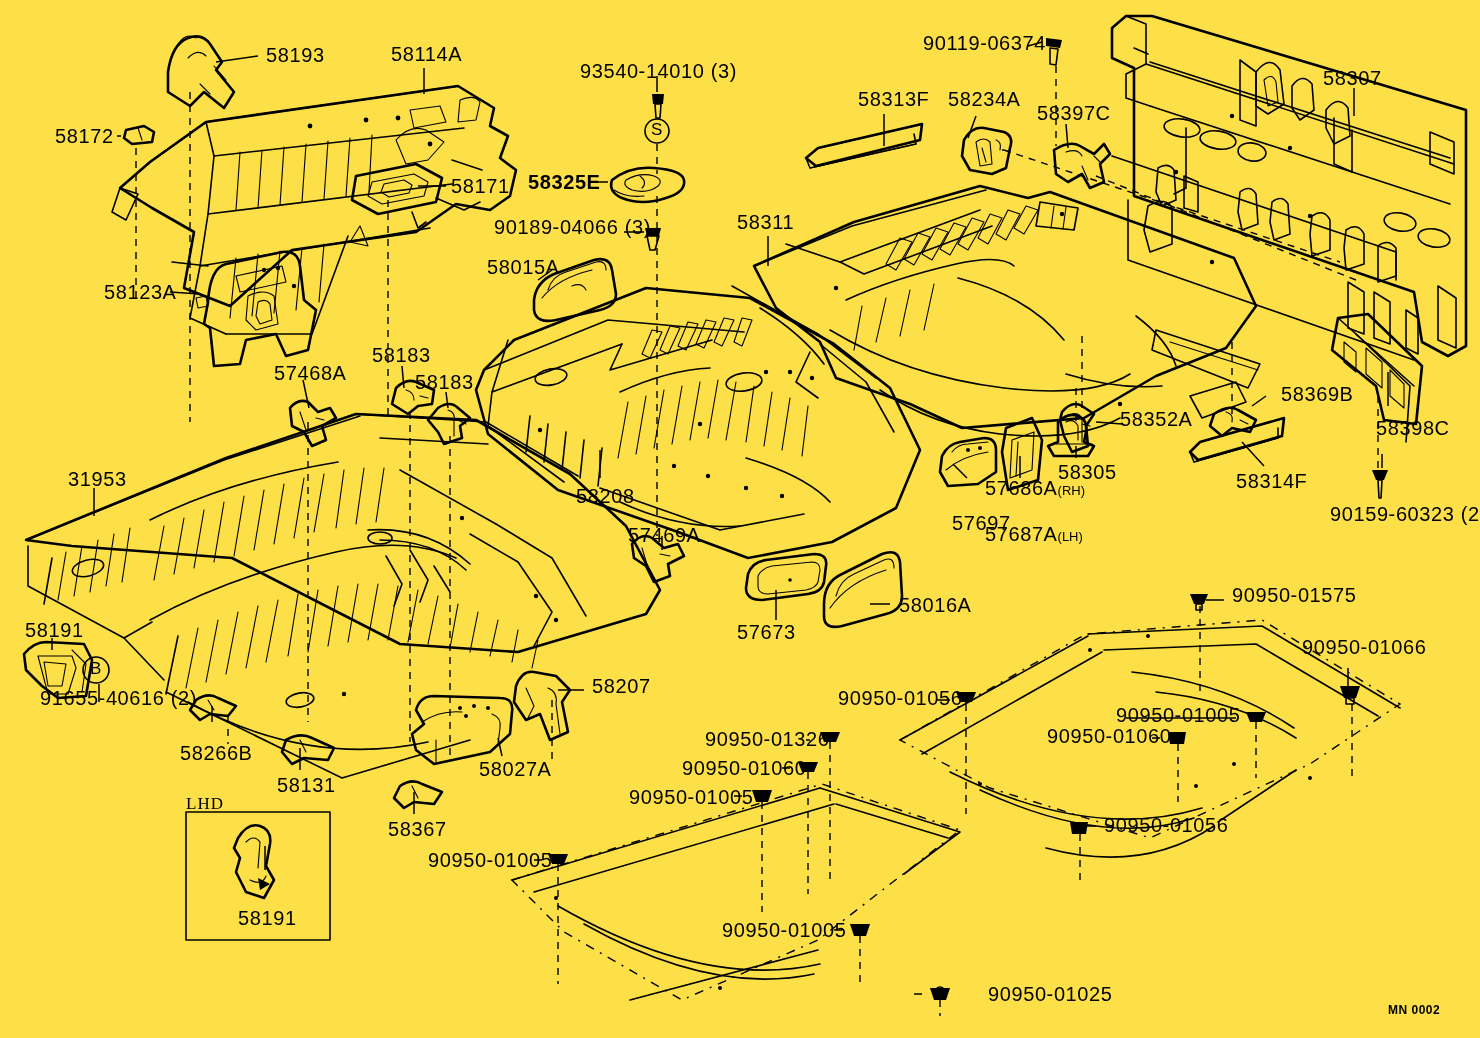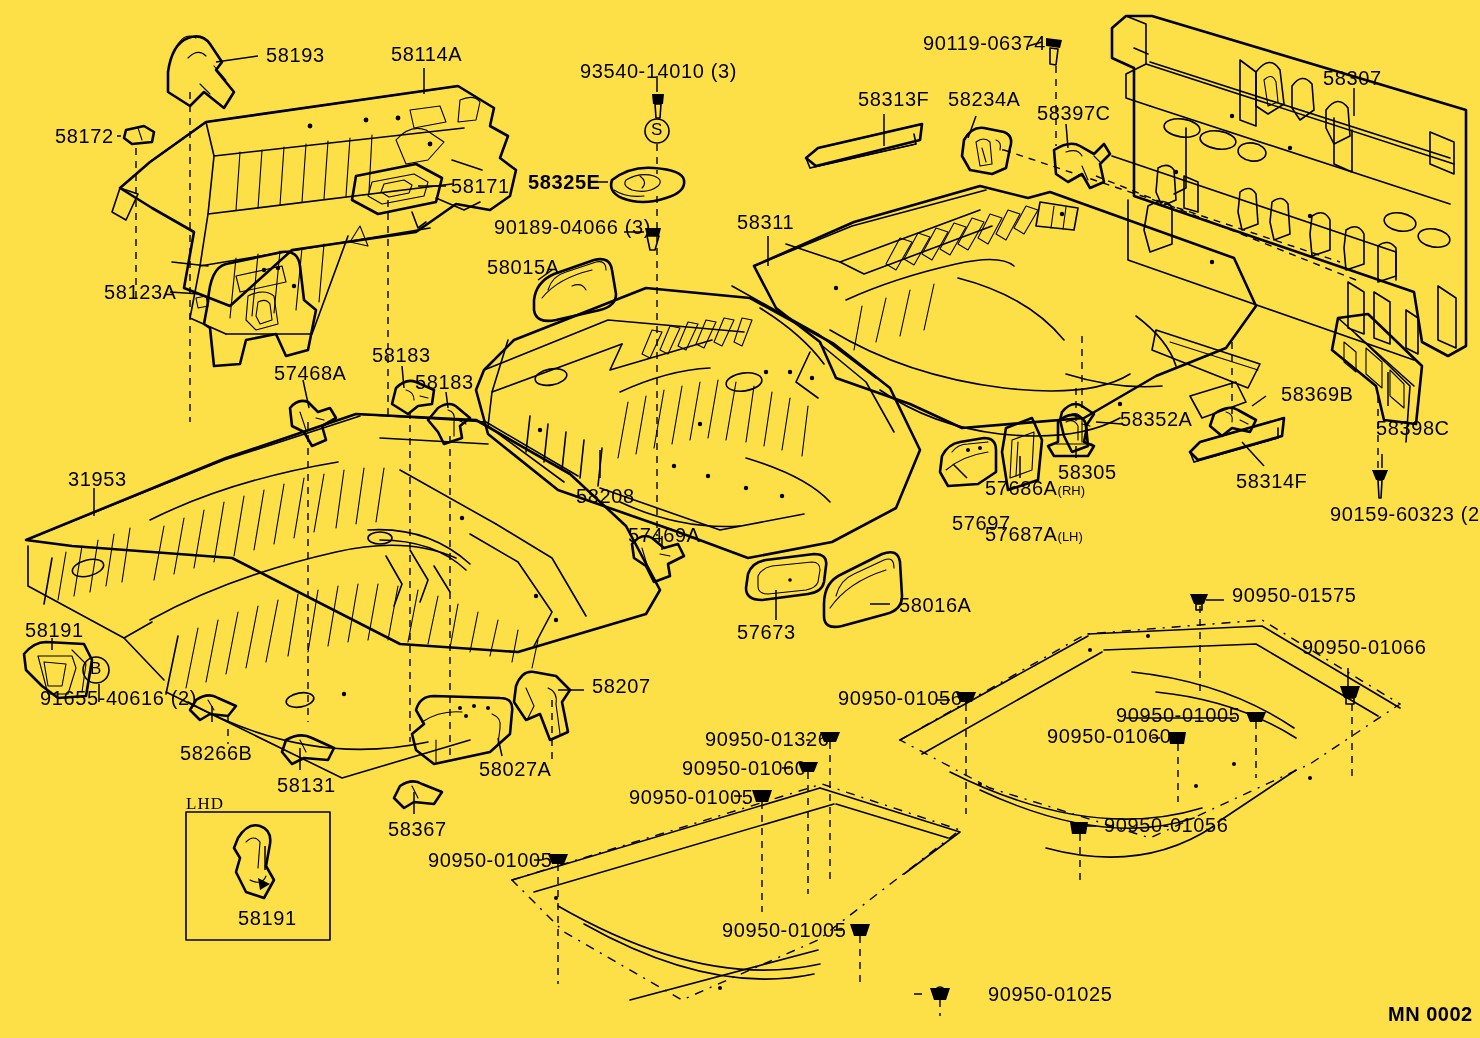--- a/index.html
+++ b/index.html
@@ -20,21 +20,21 @@
   .lbl{
     position:absolute;
     color:#000000;
     font-size:20px;
     letter-spacing:0.6px;
     white-space:nowrap;
     line-height:1;
     font-family:"Liberation Sans","DejaVu Sans",sans-serif;
   }
   .lbl.lhd{font-size:17px;letter-spacing:1px;font-family:Liberation Serif, serif;}
-  .lbl.code{font-size:20px;font-weight:bold;letter-spacing:0.5px;}
+  .lbl.code{font-size:12px;font-weight:bold;letter-spacing:0.5px;}
   .suffix{font-size:13px;letter-spacing:0;margin-top:12px;}
 </style>
 </head>
 <body>
 
 <div id="sheet">
 
   <svg id="art" viewBox="0 0 1480 1038" xmlns="http://www.w3.org/2000/svg">
     <defs>
       <style>

